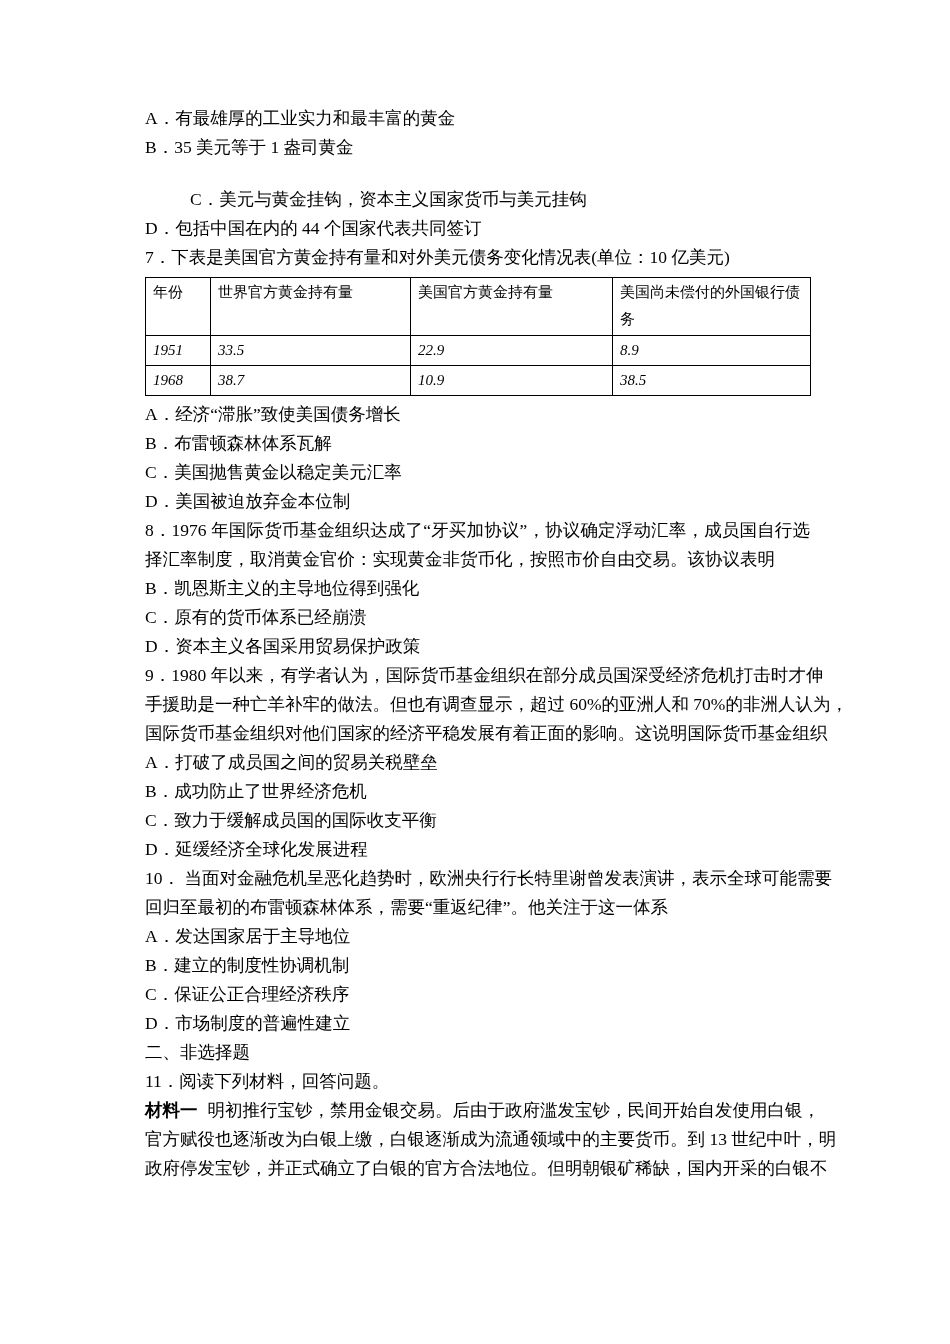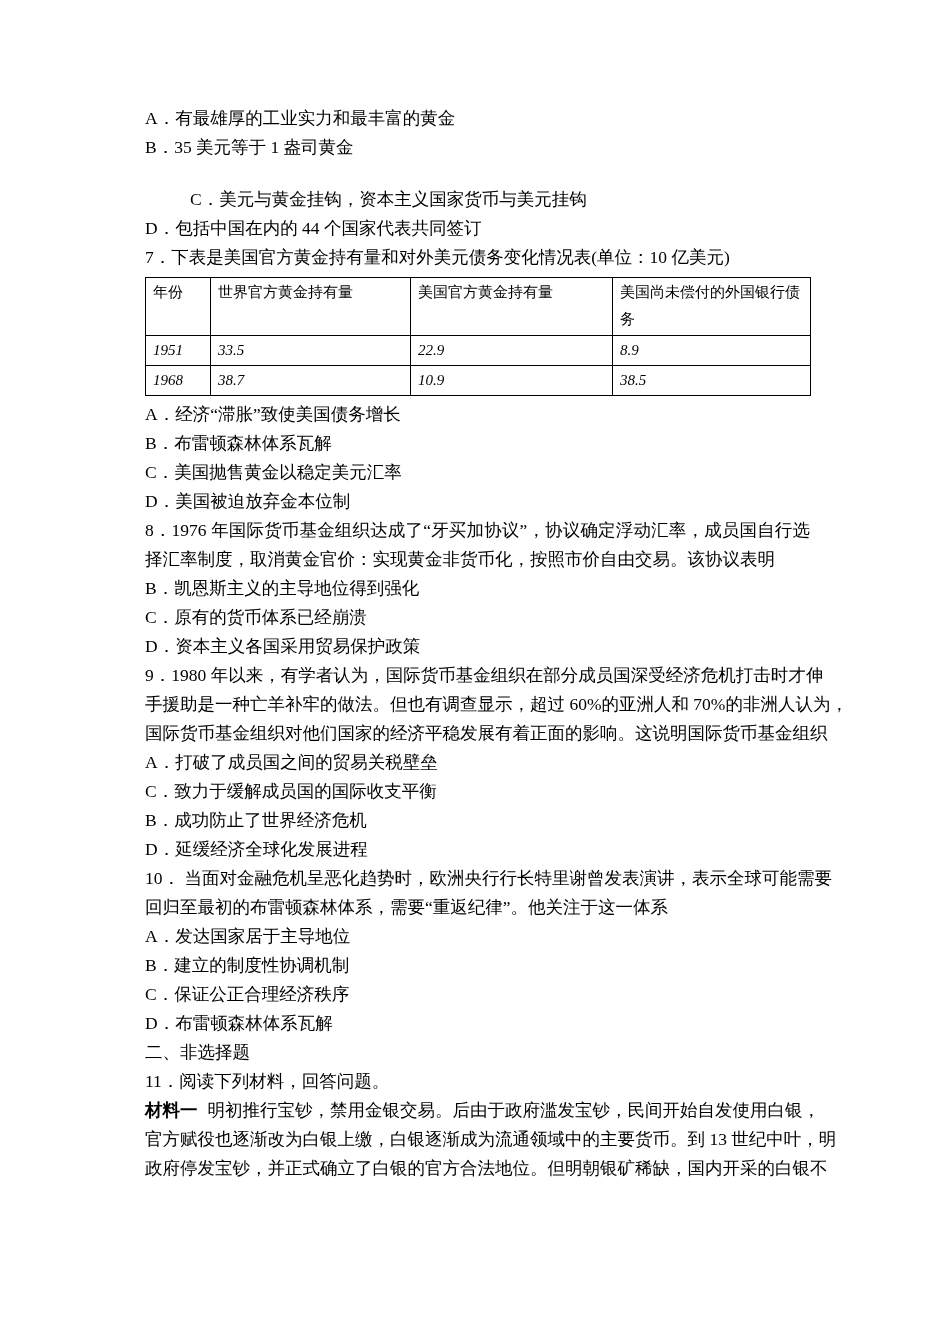--- a/index.html
+++ b/index.html
@@ -106,30 +106,30 @@
   <div class="ln fill">8．1976 年国际货币基金组织达成了“牙买加协议”，协议确定浮动汇率，成员国自行选</div>
   <div class="ln">择汇率制度，取消黄金官价：实现黄金非货币化，按照市价自由交易。该协议表明</div>
   <div class="ln">B．凯恩斯主义的主导地位得到强化</div>
   <div class="ln">C．原有的货币体系已经崩溃</div>
   <div class="ln">D．资本主义各国采用贸易保护政策</div>
 
   <div class="ln fill">9．1980 年以来，有学者认为，国际货币基金组织在部分成员国深受经济危机打击时才伸</div>
   <div class="ln fill">手援助是一种亡羊补牢的做法。但也有调查显示，超过 60%的亚洲人和 70%的非洲人认为，</div>
   <div class="ln fill">国际货币基金组织对他们国家的经济平稳发展有着正面的影响。这说明国际货币基金组织</div>
   <div class="ln">A．打破了成员国之间的贸易关税壁垒</div>
+  <div class="ln">B．成功防止了世界经济危机</div>
   <div class="ln">C．致力于缓解成员国的国际收支平衡</div>
-  <div class="ln">B．成功防止了世界经济危机</div>
   <div class="ln">D．延缓经济全球化发展进程</div>
 
   <div class="ln fill">10． 当面对金融危机呈恶化趋势时，欧洲央行行长特里谢曾发表演讲，表示全球可能需要</div>
   <div class="ln">回归至最初的布雷顿森林体系，需要“重返纪律”。他关注于这一体系</div>
   <div class="ln">A．发达国家居于主导地位</div>
   <div class="ln">B．建立的制度性协调机制</div>
   <div class="ln">C．保证公正合理经济秩序</div>
-  <div class="ln">D．布雷顿森林体系瓦解</div>
+  <div class="ln">D．市场制度的普遍性建立</div>
 
   <div class="ln">二、非选择题</div>
   <div class="ln">11．阅读下列材料，回答问题。</div>
 
   <div class="ln fill">
     <span class="mat-label">材料一</span><span>明初推行宝钞，禁用金银交易。后由于政府滥发宝钞，民间开始自发使用白银，</span>
   </div>
   <div class="ln fill">官方赋役也逐渐改为白银上缴，白银逐渐成为流通领域中的主要货币。到 13 世纪中叶，明</div>
   <div class="ln fill">政府停发宝钞，并正式确立了白银的官方合法地位。但明朝银矿稀缺，国内开采的白银不</div>
 

